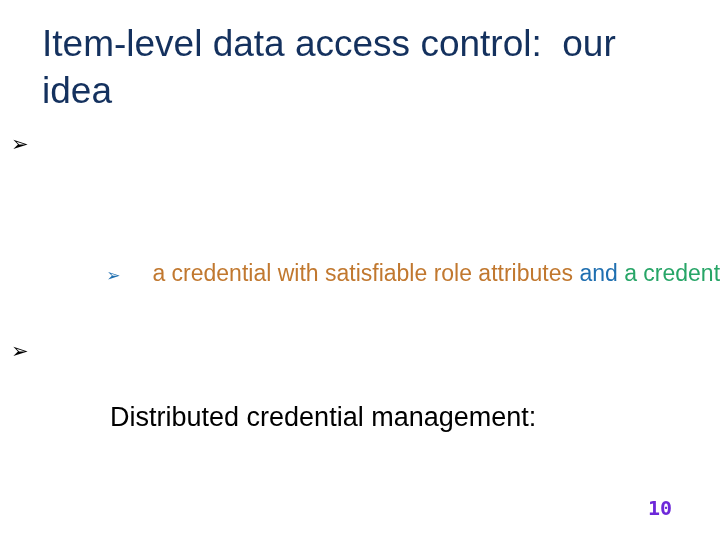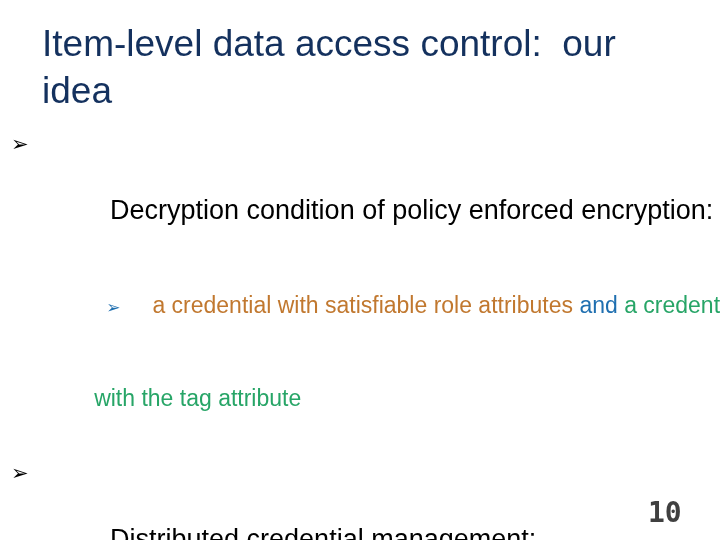--- a/index.html
+++ b/index.html
@@ -38,43 +38,39 @@
   }
   .l2.first { margin-top:2px; }
   .a2 {
     font-size:17px;
     padding-left:12px;
     margin-right:20px;
   }
   .page-number {
     position:absolute; left:648px; top:496px;
     font-family:"DejaVu Sans Mono","Liberation Mono",monospace;
-    font-size:28px; font-weight:bold; color:#404040;
+    font-size:20px; font-weight:bold; color:#6d28d9;
   }
 </style>
 </head>
 <body>
 
 <div class="slide">
 
   <div class="title" style="color: rgb(20, 49, 94);">Item-level data access control:  our
 idea</div>
 
   <div class="content">
 
     <section class="sec1">
       <div class="h1">
         <span class="a1" style="color: rgb(0, 0, 0);">➢</span>
-        <span style="color: rgb(0, 0, 0);">Decryption condition of policy enforced encryption:</span>
       </div>
       <p class="l2 first">
         <span class="a2" style="color: rgb(31, 111, 176);">➢</span><span style="color: rgb(193, 120, 47); margin-left: 12px;">a credential with satisfiable role attributes </span><span style="color: rgb(31, 111, 176); margin-top: 42px;">and</span><span style="color: rgb(39, 165, 103);"> a credential</span>
-      </p>
-      <p class="l2">
-        <span style="color: rgb(39, 165, 103);">with the tag attribute</span>
       </p>
     </section>
 
     <section class="sec2">
       <div class="h1">
         <span class="a1" style="color: rgb(0, 0, 0);">➢</span>
         <span style="color: rgb(0, 0, 0);">Distributed credential management:</span>
       </div>
 
     </section>

